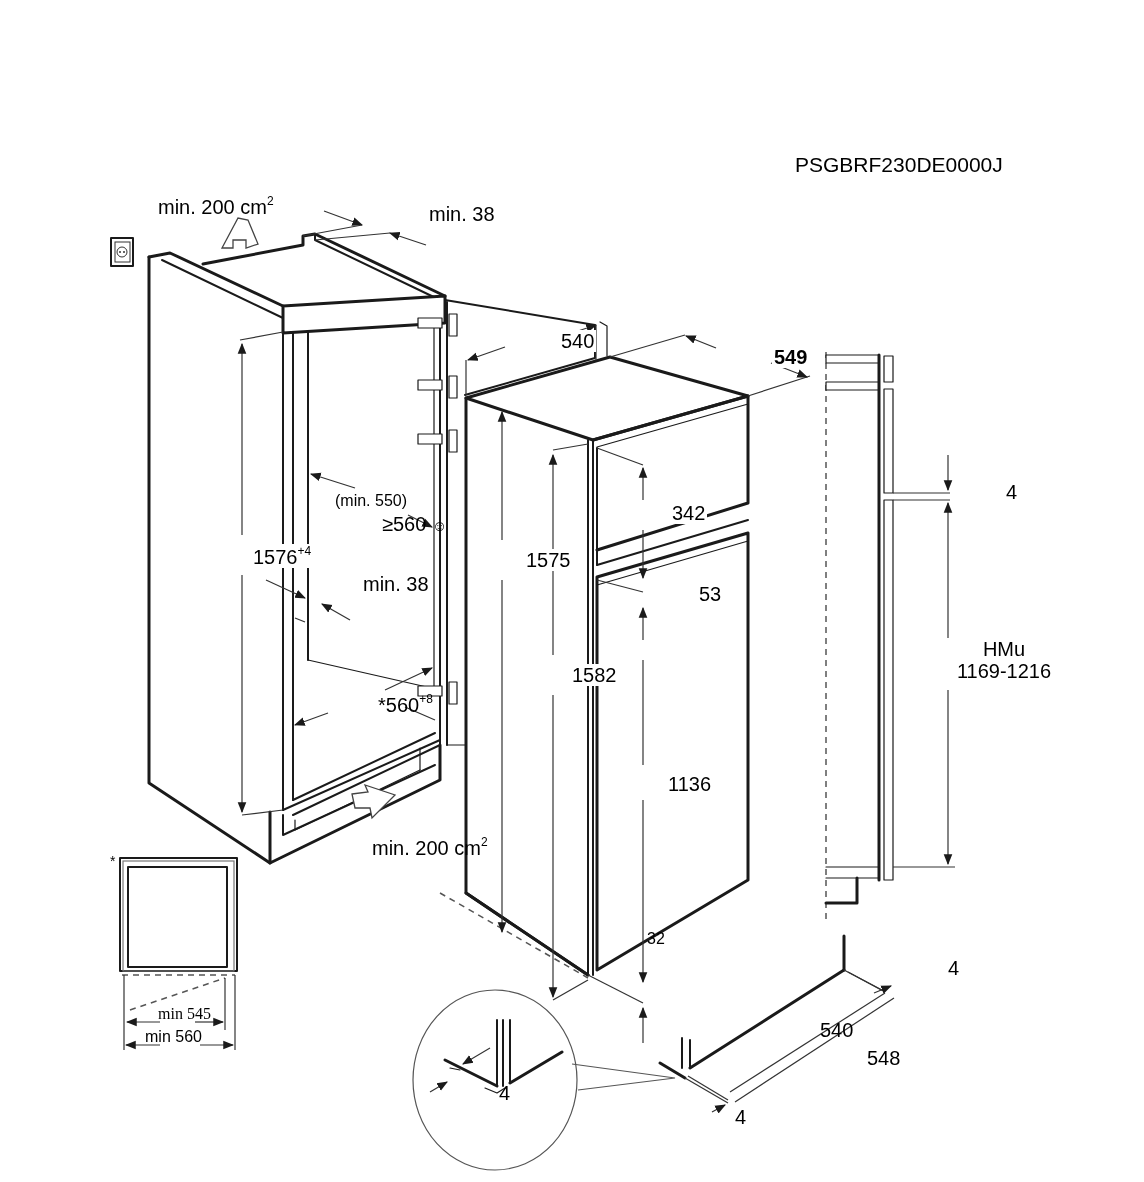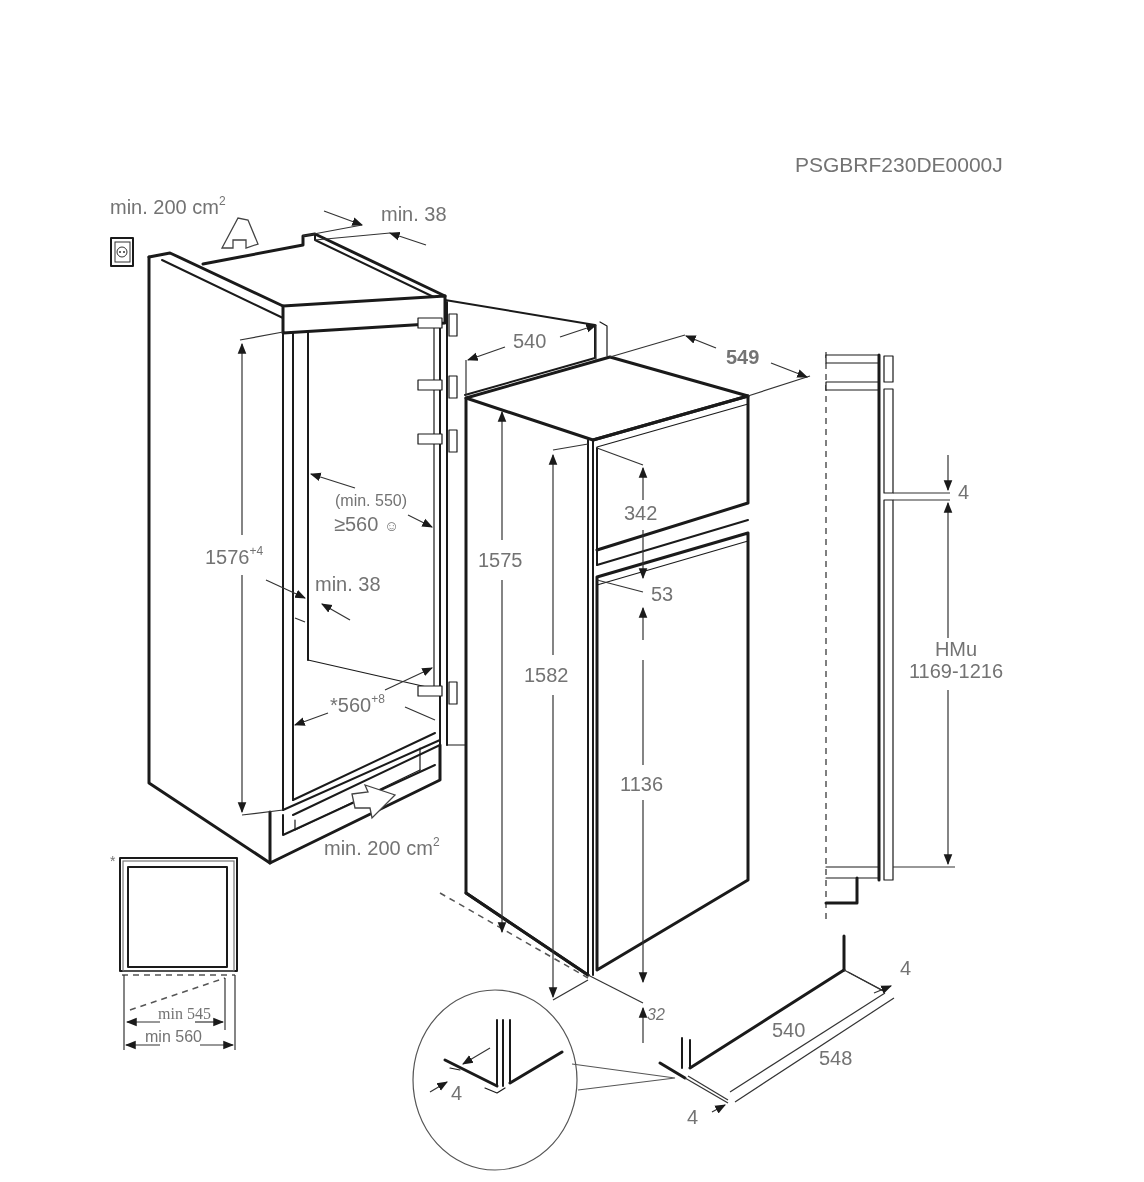--- a/index.html
+++ b/index.html
@@ -1,24 +1,24 @@
 <!DOCTYPE html>
 <html><head>
   <meta charset="utf-8">
   <style>
     html, body { margin: 0; padding: 0; background: #ffffff; }
     body { width: 1144px; height: 1182px; overflow: hidden; position: relative; }
     #stage { position: absolute; left: 0; top: 0; width: 1144px; height: 1182px; }
     svg { position: absolute; left: 0; top: 0; }
     .lbl {
       position: absolute; font-family: "Liberation Sans", sans-serif;
-      color: #737373; white-space: nowrap; line-height: 1; background: transparent;
+      color: #000000; white-space: nowrap; line-height: 1; background: transparent;
     }
     .lbl.big { font-size: 21px; }
-    .lbl.med { font-size: 20px; }
+    .lbl.med { font-size: 20px; margin-left: 48px; }
     .lbl.sm { font-size: 16px; }
     .lbl.xs { font-size: 14px; }
     .lbl.bg { background: #fff; padding: 1px 2px; }
     .lbl sup { font-size: 12px; vertical-align: 9px; }
     .center { text-align: center; }
     .k { stroke: #1a1a1a; fill: none; stroke-linejoin: round; stroke-linecap: round; }
     .thick { stroke-width: 3; }
     .mid { stroke-width: 2; }
     .thin { stroke-width: 1.2; }
     .dim { stroke: #333; stroke-width: 1.2; fill: none; }
@@ -256,21 +256,21 @@
 
   <div class="lbl med" style="left:324px; top:836px;"><span>min. 200 cm</span><sup>2</sup></div>
 
   <div class="lbl med bg" style="left:511px; top:330px;">540</div>
   <div class="lbl med bg" style="left:724px; top:346px;font-weight:bold;">549</div>
   <div class="lbl med bg" style="left:476px; top:549px;">1575</div>
   <div class="lbl med bg" style="left:522px; top:664px;">1582</div>
   <div class="lbl med bg" style="left:622px; top:502px;">342</div>
   <div class="lbl med" style="left:651px; top:584px;">53</div>
   <div class="lbl med bg" style="left:618px; top:773px;">1136</div>
-  <div class="lbl sm" style="left:647px; top:1007px;font-style:italic;">32</div>
+  <div class="lbl sm" style="left:647px; top:931px;">32</div>
 
   <div class="lbl med" style="left:958px; top:482px;">4</div>
   <div class="lbl med center bg" style="left:898px; top:638px; width:112px;">
     <div>HMu</div>
     <div style="margin-top:2px">1169-1216</div>
   </div>
 
   <div class="lbl xs" style="left:110px; top:854px;">*</div>
   <div class="lbl sm" style="left:158px; top:1006px;font-family:Liberation Serif, serif;">min 545</div>
   <div class="lbl sm" style="left:145px; top:1029px;text-align:right;">min 560</div>

